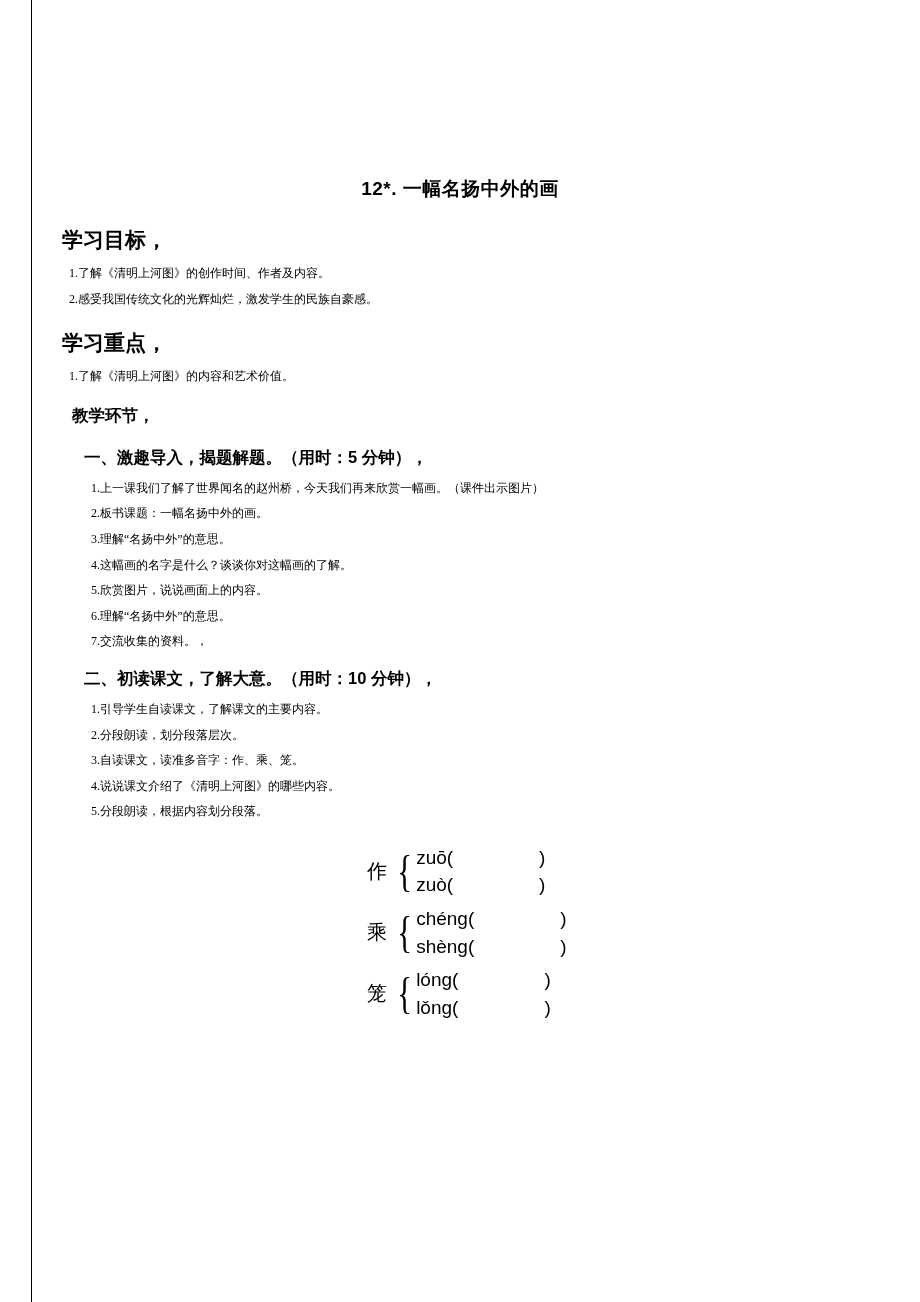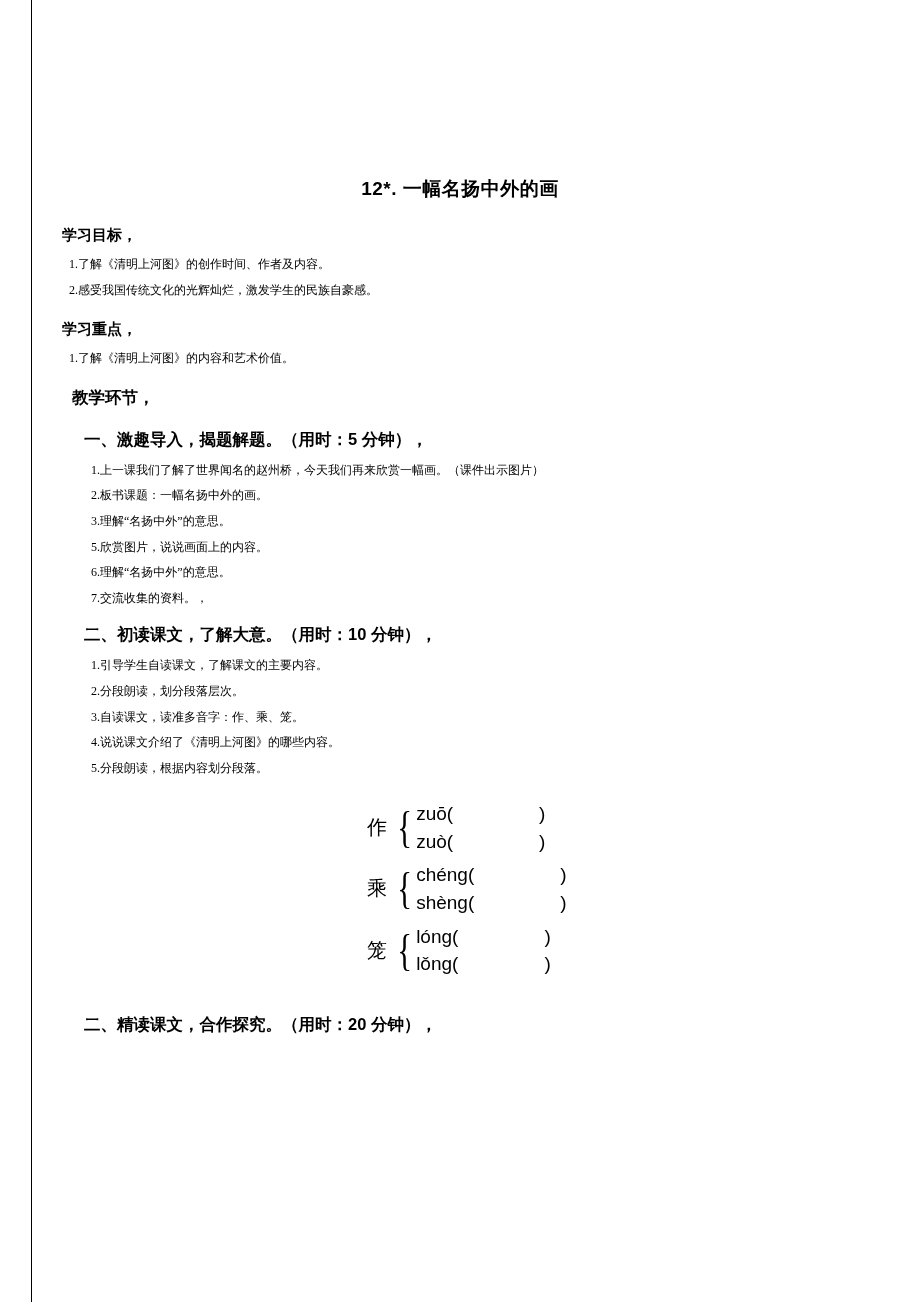--- a/index.html
+++ b/index.html
@@ -35,21 +35,21 @@
     font-family: "Liberation Sans", sans-serif;
     font-weight: bold;
     font-size: 19px;
     margin: 0;
     padding-top: 176px;
     letter-spacing: 0.5px;
   }
   .section-head {
     font-family: "Liberation Sans", sans-serif;
     font-weight: bold;
-    font-size: 15px;
+    font-size: 21px;
     margin: 24px 0 0 0;
   }
   .line {
     font-size: 12px;
     line-height: 1.05;
     margin: 13px 0 0 7px;
     white-space: pre;
   }
   .line.ind2 { padding-left: 22px; }
   .sub-head {
@@ -127,20 +127,21 @@
 
   <div class="section-head">学习重点，</div>
   <p class="line">1.了解《清明上河图》的内容和艺术价值。</p>
 
   <div class="teach-head">教学环节，</div>
 
   <div class="sub-head">一、激趣导入，揭题解题。（用时：5 分钟），</div>
   <p class="line ind2">1.上一课我们了解了世界闻名的赵州桥，今天我们再来欣赏一幅画。（课件出示图片）</p>
   <p class="line ind2">2.板书课题：一幅名扬中外的画。</p>
   <p class="line ind2">3.理解“名扬中外”的意思。</p>
+  <p class="line ind2">4.这幅画的名字是什么？谈谈你对这幅画的了解。</p>
   <p class="line ind2">5.欣赏图片，说说画面上的内容。</p>
   <p class="line ind2">6.理解“名扬中外”的意思。</p>
   <p class="line ind2">7.交流收集的资料。，</p>
 
   <div class="sub-head">二、初读课文，了解大意。（用时：10 分钟），</div>
   <p class="line ind2">1.引导学生自读课文，了解课文的主要内容。</p>
   <p class="line ind2">2.分段朗读，划分段落层次。</p>
   <p class="line ind2">3.自读课文，读准多音字：作、乘、笼。</p>
   <p class="line ind2">4.说说课文介绍了《清明上河图》的哪些内容。</p>
   <p class="line ind2">5.分段朗读，根据内容划分段落。</p>
@@ -169,14 +170,13 @@
       <div class="py-char">笼</div>
       <div class="py-brace">{</div>
       <div class="py-rows">
         <div class="py-row"><span>lóng(</span><span class="py-paren-gap" style="width:86px"></span><span>)</span></div>
         <div class="py-row"><span>lǒng(</span><span class="py-paren-gap" style="width:86px"></span><span>)</span></div>
       </div>
     </div>
 
   </div>
 
-  <div class="final-head">二、精读课文，合作探究。（用时：20 分钟），</div>
 </div>
 
 </body></html>

